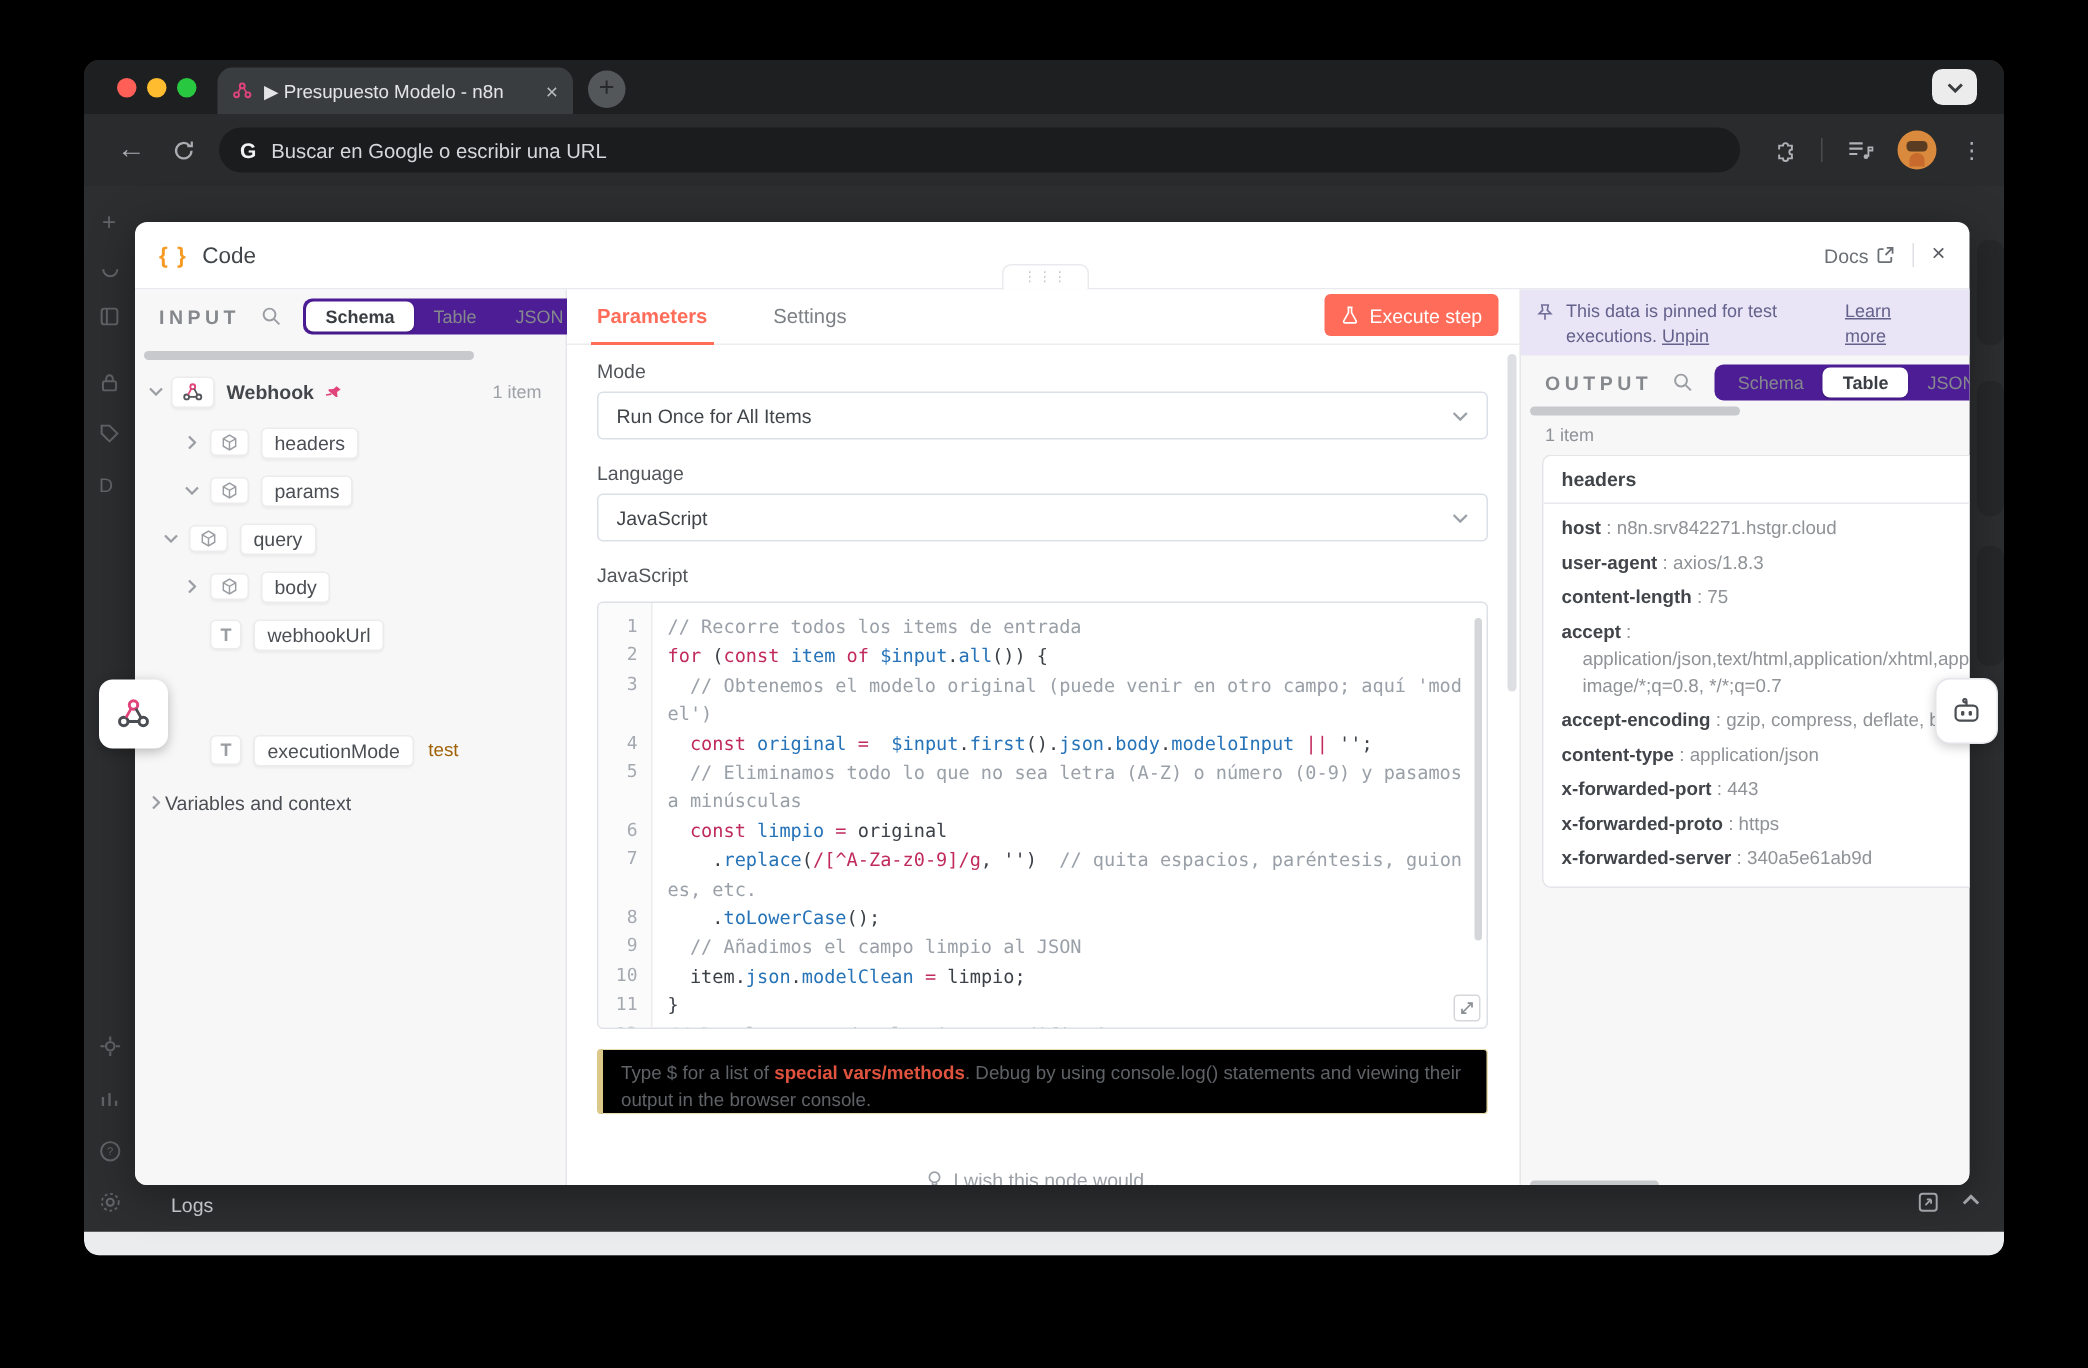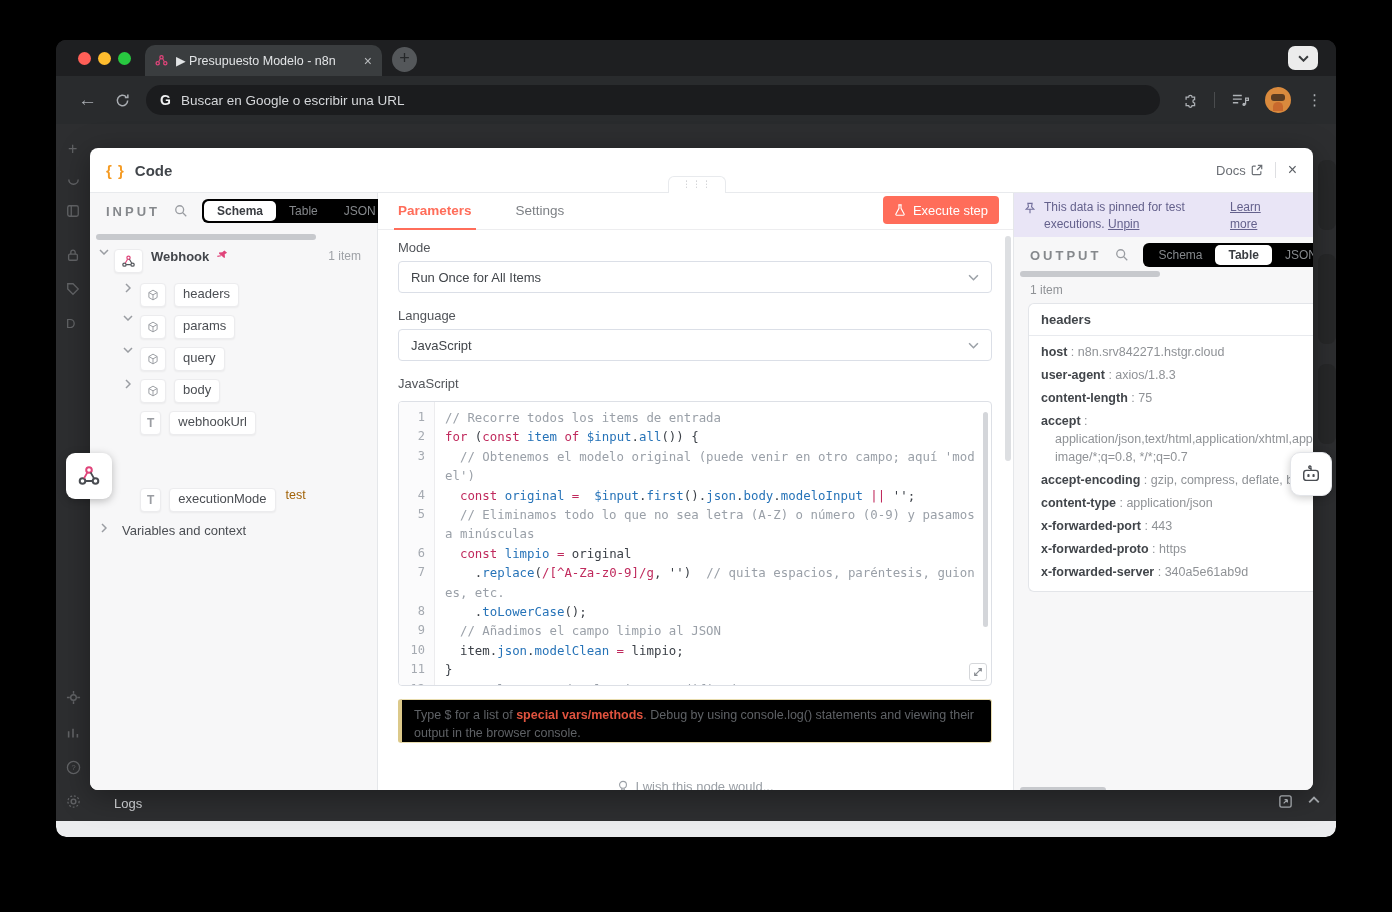--- a/index.html
+++ b/index.html
@@ -39,38 +39,38 @@
   
   .content { position:relative; height:697px; background:#2d2e30; }
   .canvas-ic { position:absolute; color:#8e9093; opacity:.55; }
   .bg-rect { position:absolute; background:#272829; border-radius:8px; }
 
   
   .dialog { position:absolute; left:34px; top:24px; width:1223px; height:642px; background:#fff;
     border-radius:8px; overflow:hidden; box-shadow:0 6px 30px rgba(0,0,0,.35); }
   .dlg-header { position:relative; height:44px; display:flex; align-items:center; padding:0 16px; }
   .dlg-icon { color:#f59b23; font-weight:bold; font-size:15px; letter-spacing:1px; margin-right:10px; }
-  .dlg-title { font-size:15px; color:#41454a; font-weight:700; }
+  .dlg-title { font-size:15px; color:#41454a; font-weight:400; }
   .dlg-right { position:absolute; right:16px; display:flex; align-items:center; gap:12px; color:#6b6f75; font-size:13px; }
   .dlg-sep { width:1px; height:16px; background:#dedfe2; }
   .dlg-close { font-size:16px; color:#5b5f65; }
 
   .dlg-body { position:absolute; top:44px; left:0; right:0; bottom:0; border-top:1px solid #e8eaed; }
 
   
   .col-left { position:absolute; left:0; top:0; bottom:0; width:288px; background:#f7f7f8; border-right:1px solid #e5e7ea; }
   .panel-label { font-size:13px; font-weight:600; letter-spacing:3px; color:#85888c; }
   .search-ic { color:#9a9da2; display:flex; }
-  .pillgroup { display:flex; background:#000000; border-radius:6px; padding:2px; }
+  .pillgroup { display:flex; background:#4c1d95; border-radius:6px; padding:2px; }
   .pillgroup .ptab { padding:3px 13px; font-size:12px; color:#85888c; border-radius:5px; white-space:nowrap; }
   .pillgroup .ptab.active { background:#fff; color:#3a3d42; font-weight:600; box-shadow:0 1px 2px rgba(0,0,0,.15); }
   .hscroll { position:absolute; height:6px; border-radius:3px; background:#c7c9cd; }
 
   .in-head { position:absolute; top:4px; left:16px; right:6px; height:28px; display:flex; align-items:center; gap:14px; }
-  .trow { position:absolute; left:0; width:100%; height:24px; display:flex; }
+  .trow { position:absolute; left:0; width:100%; height:24px; display:flex; align-items:center; }
   .chev { color:#9a9da2; display:flex; width:12px; justify-content:center; }
   .pillbox { background:#fff; border:1px solid #ececee; border-radius:4px; box-shadow:0 1px 2px rgba(0,0,0,.05);
     padding:2px 6px; display:flex; align-items:center; color:#9a9da2; margin-right:8px; }
   .pillname { background:#fff; border:1px solid #ececee; border-radius:4px; box-shadow:0 1px 2px rgba(0,0,0,.05);
     padding:2px 8px; font-size:13px; color:#4b4e53; }
   .tval { font-size:12.5px; color:#a16207; margin-left:10px; }
   .titem { position:absolute; right:16px; font-size:12px; color:#9ea1a6; }
   .tletter { font-size:12px; color:#9a9da2; font-weight:bold; }
 
   
@@ -337,21 +337,21 @@
                 </svg>
               </span>
             <span class="pillbox" style="margin-left:6px;">
                 <svg width="12" height="12" viewBox="0 0 16 16">
                   <path d="M8 1.5l5.5 3.2v6.6L8 14.5l-5.5-3.2V4.7z" fill="none" stroke="currentColor" stroke-width="1.3"></path>
                   <path d="M2.5 4.7L8 7.8l5.5-3.1M8 7.8v6.7" fill="none" stroke="currentColor" stroke-width="1.3"></path>
                 </svg>
               </span>
             <span class="pillname">params</span>
           </div>
-          <div class="trow" style="top:154px;padding-left:32px;">
+          <div class="trow" style="top:154px;padding-left:18px;">
             <span class="chev">
                 <svg width="10" height="6" viewBox="0 0 10 6">
                   <path d="M1 1l4 4 4-4" fill="none" stroke="currentColor" stroke-width="1.5"></path>
                 </svg>
               </span>
             <span class="pillbox" style="margin-left:6px;">
                 <svg width="12" height="12" viewBox="0 0 16 16">
                   <path d="M8 1.5l5.5 3.2v6.6L8 14.5l-5.5-3.2V4.7z" fill="none" stroke="currentColor" stroke-width="1.3"></path>
                   <path d="M2.5 4.7L8 7.8l5.5-3.1M8 7.8v6.7" fill="none" stroke="currentColor" stroke-width="1.3"></path>
                 </svg>
@@ -384,21 +384,21 @@
               </span>
             <span class="pillname">executionMode</span>
             <span class="tval">test</span>
           </div>
           <div class="trow" style="top:330px;padding-left:8px;">
             <span class="chev">
                 <svg width="6" height="10" viewBox="0 0 6 10">
                   <path d="M1 1l4 4-4 4" fill="none" stroke="currentColor" stroke-width="1.5"></path>
                 </svg>
               </span>
-            <span style="font-size:13px;color:#4b4e53;margin-left:12px;">Variables and context</span>
+            <span style="font-size:13px;color:#4b4e53;margin-left:0;">Variables and context</span>
           </div>
         </div>
 
         <div class="col-mid">
           <div class="notch">⋮⋮⋮</div>
           <div class="midtabs">
             <span class="mtab active">Parameters</span>
             <span class="mtab">Settings</span>
           </div>
           <button class="exec-btn">

